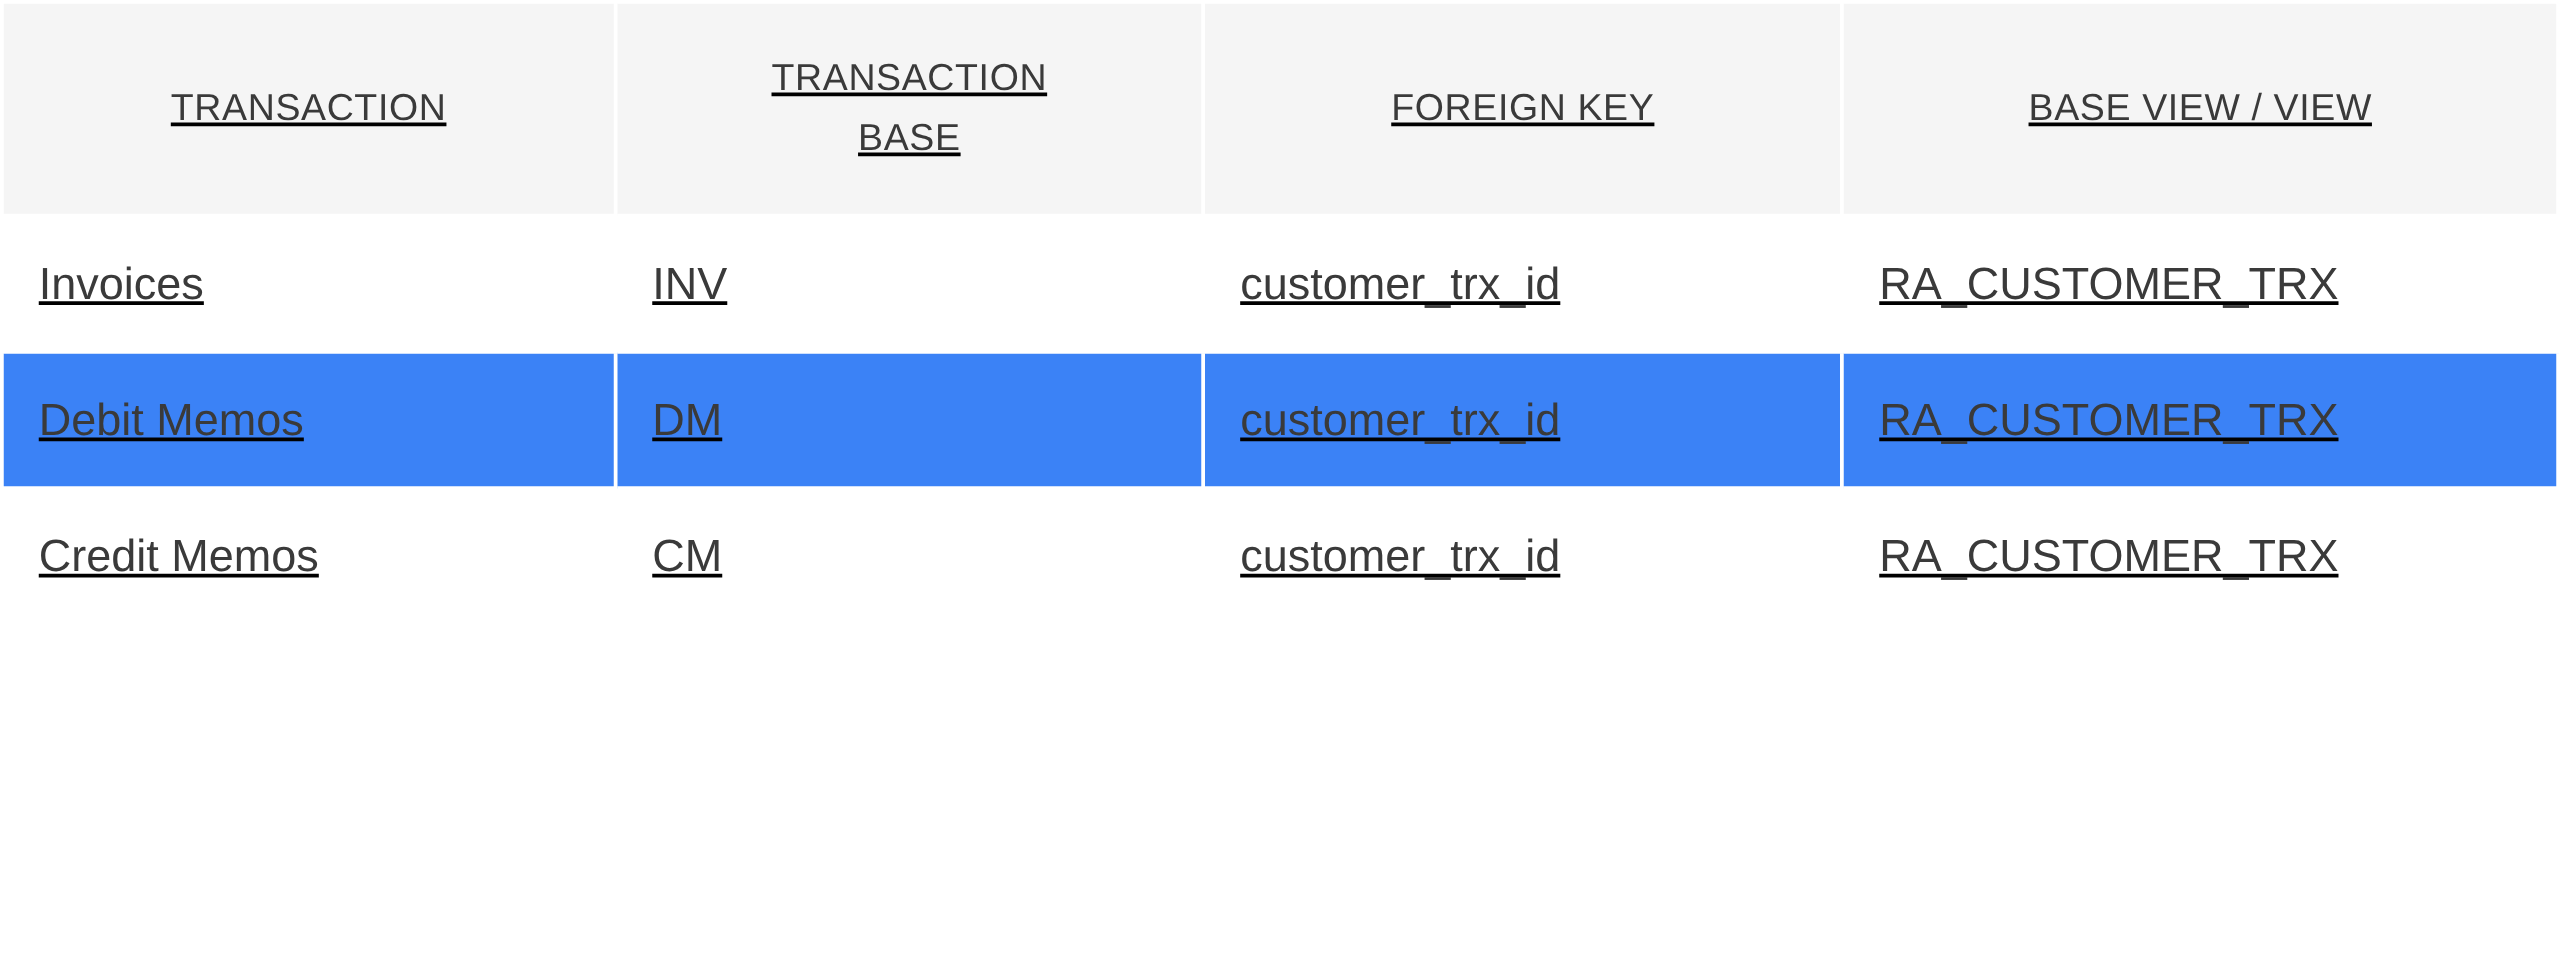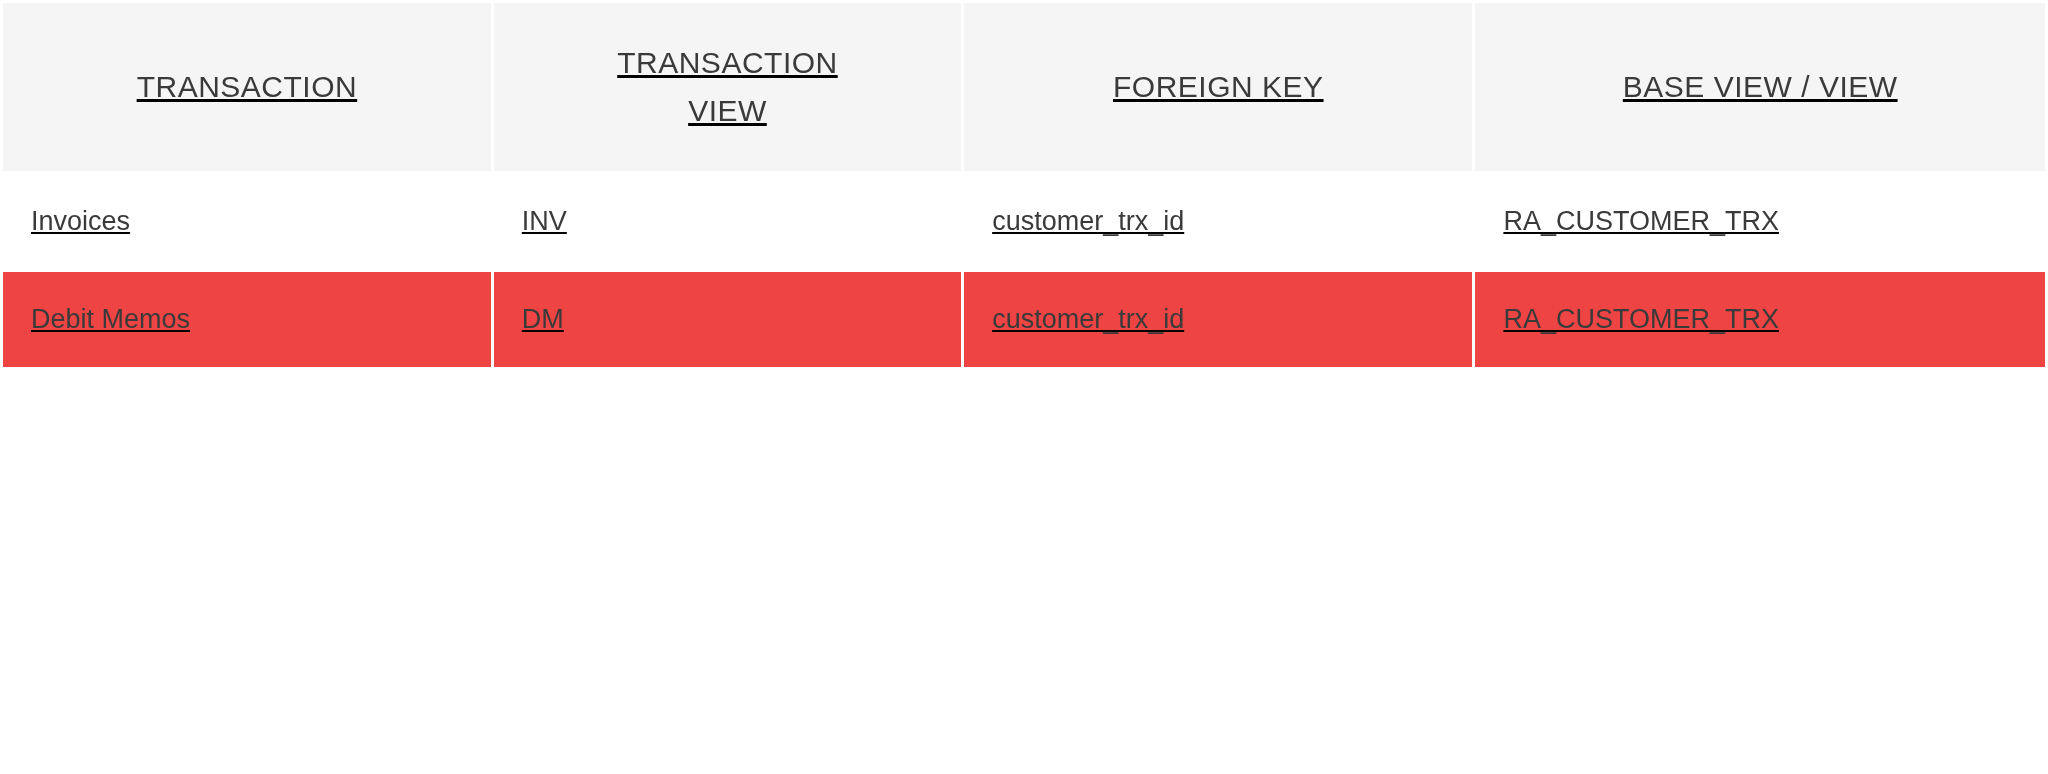--- a/index.html
+++ b/index.html
@@ -24,32 +24,32 @@
       font-weight: 400;
       font-size: 30px;
       letter-spacing: 0.5px;
       text-align: center;
       padding: 36px 24px;
       border: 3px solid #ffffff;
       line-height: 1.6;
       vertical-align: middle;
     }
     tbody td {
-      font-size: 27px;
+      font-size: 36px;
       color: #3a3a3a;
       padding: 32px 28px;
       border: 3px solid #ffffff;
       text-align: left;
       vertical-align: middle;
     }
     tbody tr.row-odd td {
       background: #ffffff;
     }
     tbody tr.row-even td {
-      background: #ef4444;
+      background: #3b82f6;
     }
     col.c1 { width: 24%; }
     col.c2 { width: 23%; }
     col.c3 { width: 25%; }
     col.c4 { width: 28%; }
     .th-multiline {
       display: block;
     }
   </style>
 </head>
@@ -60,33 +60,39 @@
     <col class="c1">
       <col class="c2">
       <col class="c3">
       <col class="c4">
   </colgroup>
   <thead>
     <tr>
       <th>TRANSACTION</th>
       <th>
         <span class="th-multiline">TRANSACTION</span>
-        <span class="th-multiline">VIEW</span>
+        <span class="th-multiline">BASE</span>
       </th>
       <th>FOREIGN KEY</th>
       <th>BASE VIEW / VIEW</th>
     </tr>
   </thead>
   <tbody>
     <tr class="row-odd">
       <td>Invoices</td>
       <td>INV</td>
       <td>customer_trx_id</td>
       <td>RA_CUSTOMER_TRX</td>
     </tr>
     <tr class="row-even">
       <td>Debit Memos</td>
       <td>DM</td>
       <td>customer_trx_id</td>
       <td>RA_CUSTOMER_TRX</td>
     </tr>
+    <tr class="row-odd">
+      <td>Credit Memos</td>
+      <td>CM</td>
+      <td>customer_trx_id</td>
+      <td>RA_CUSTOMER_TRX</td>
+    </tr>
   </tbody>
 </table>
 
 </body></html>

